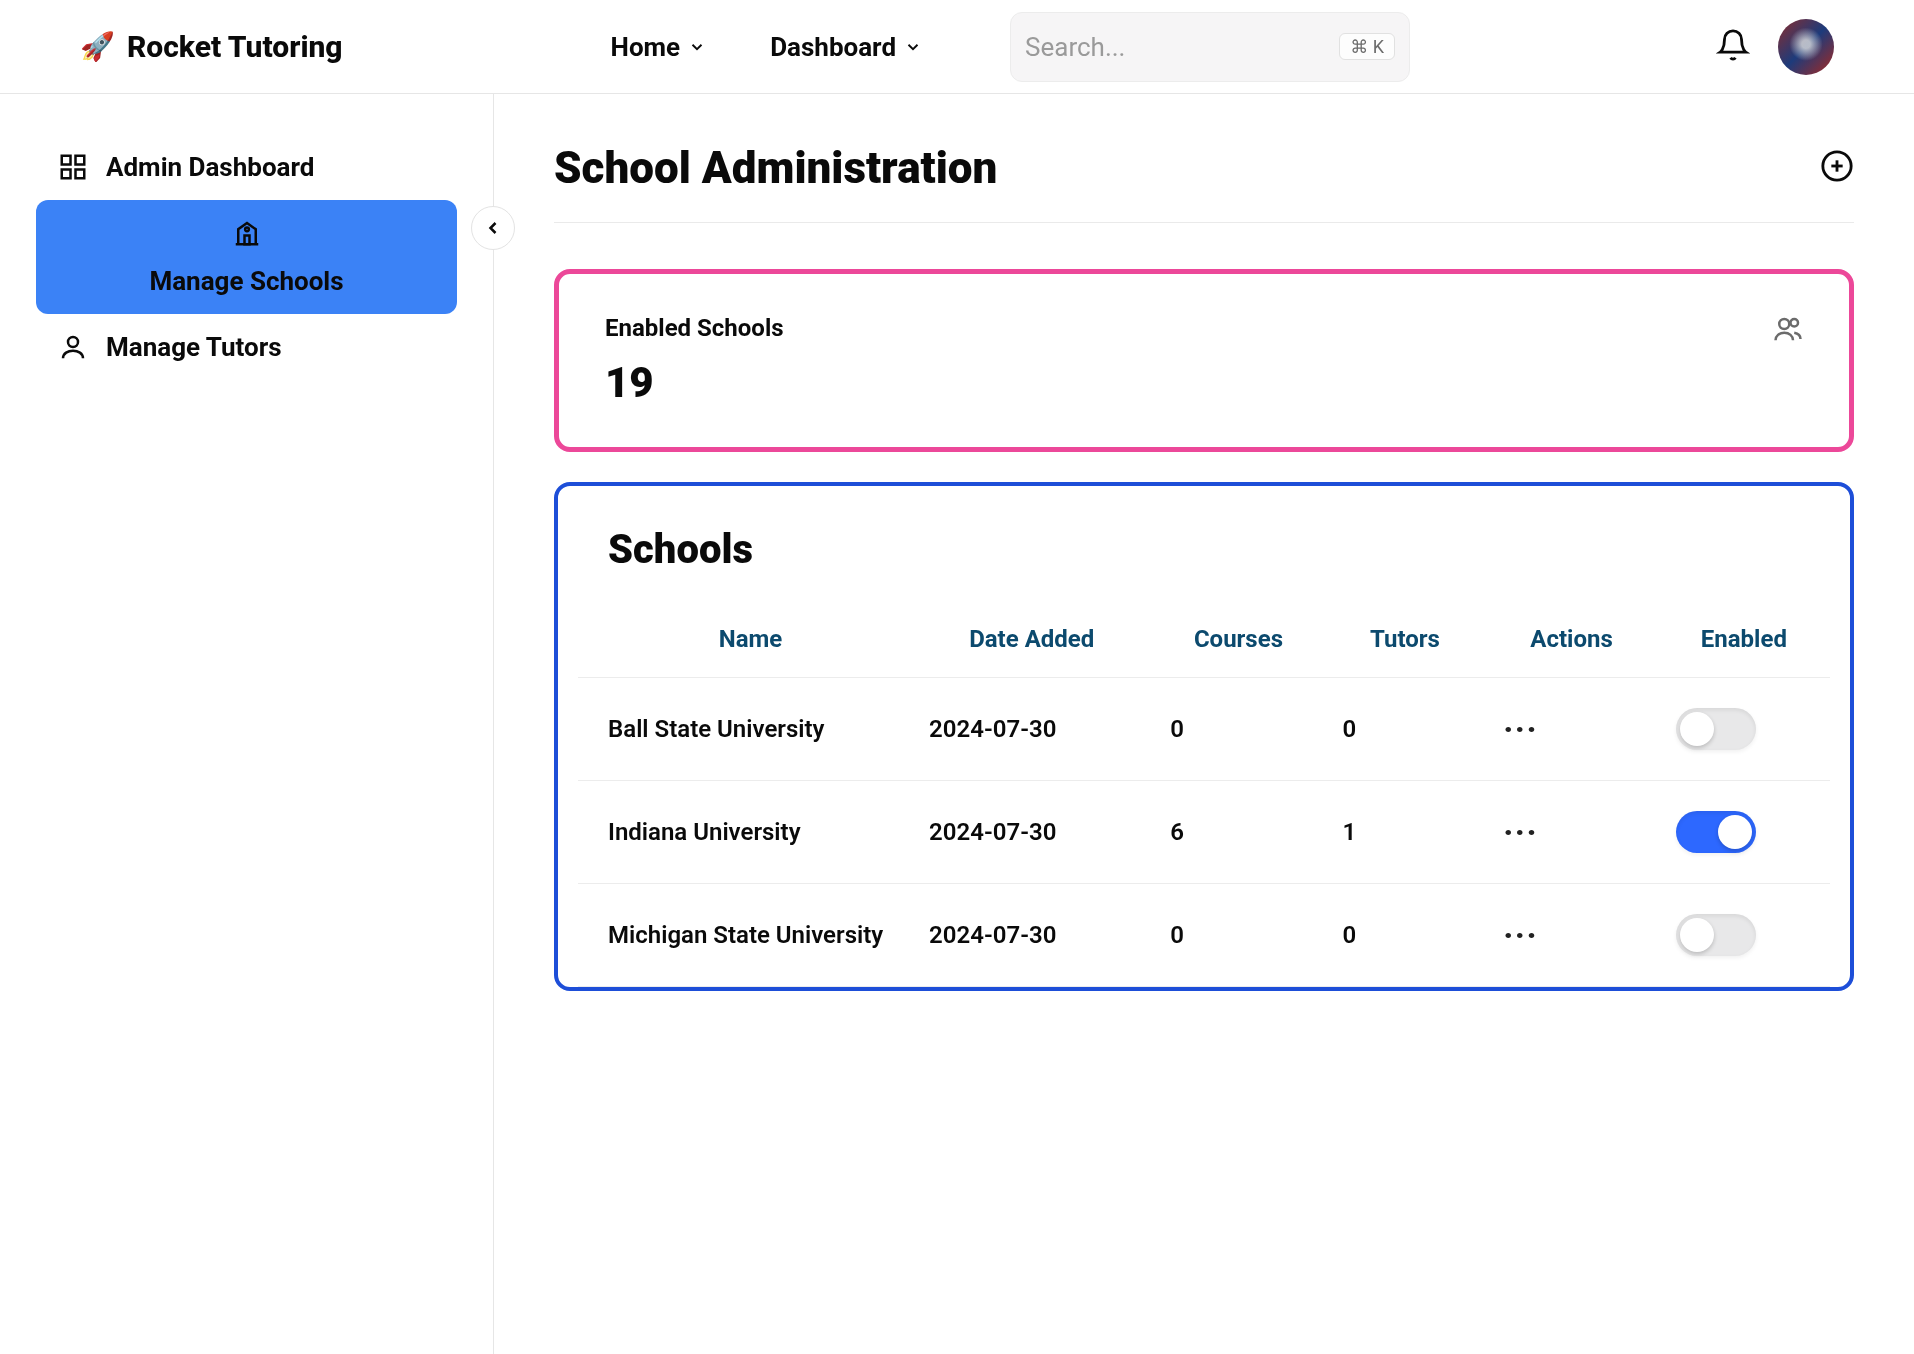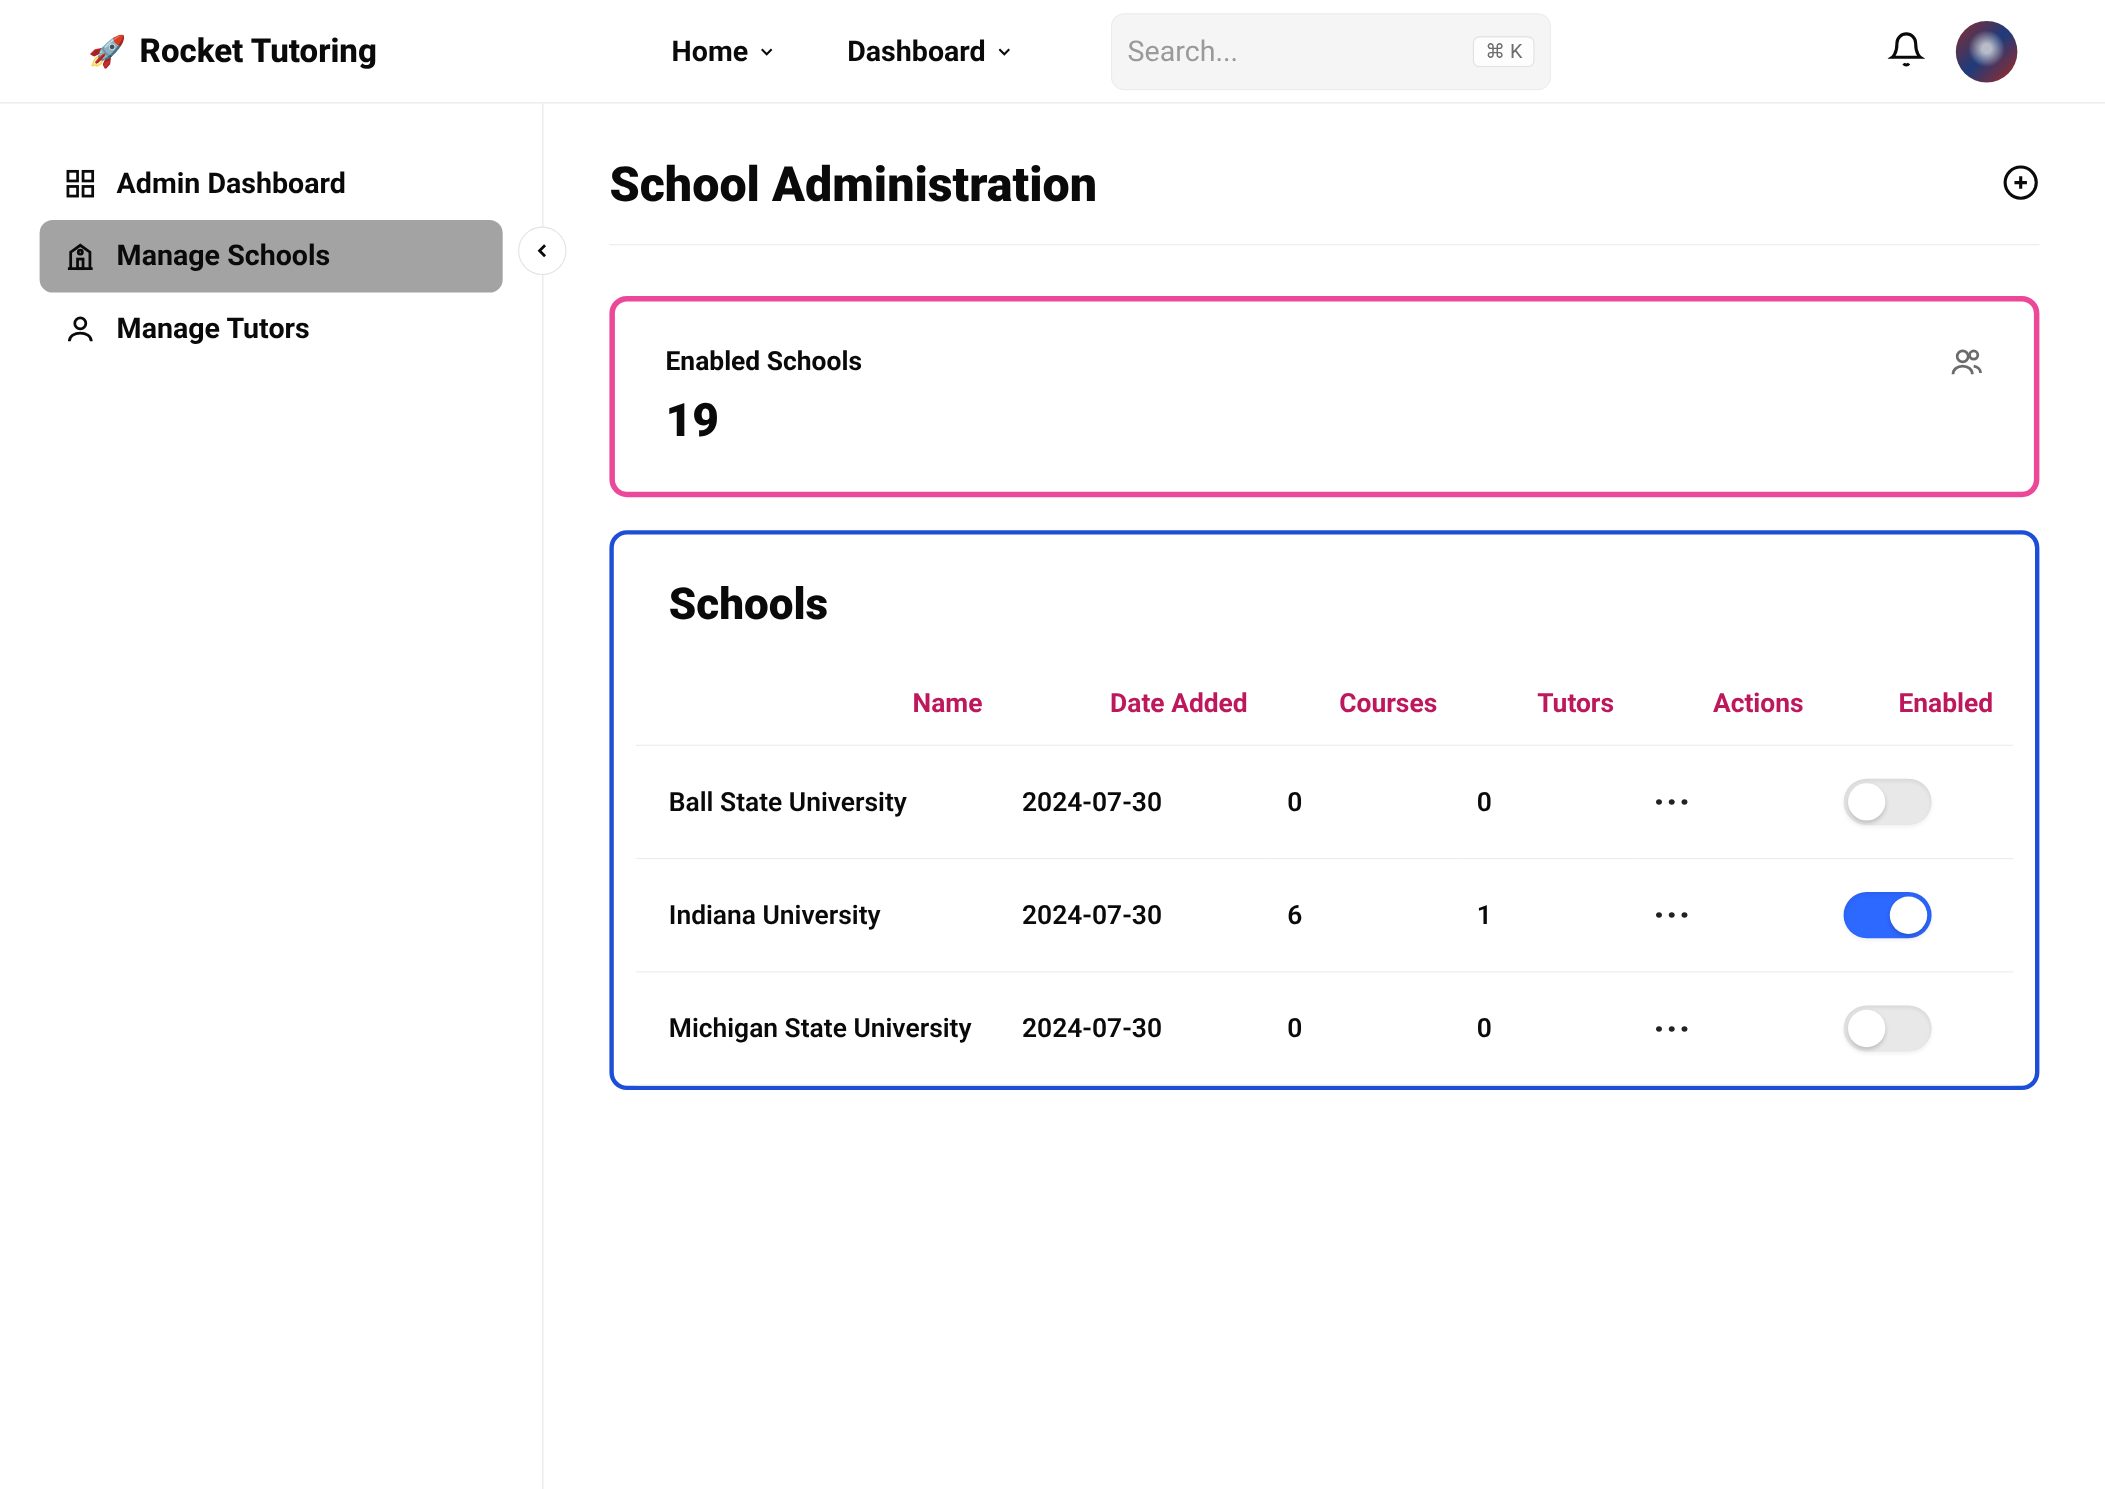--- a/index.html
+++ b/index.html
@@ -103,21 +103,22 @@
   display: flex;
   align-items: center;
   gap: 18px;
   font-size: 26px;
   font-weight: 700;
   padding: 18px 22px;
   border-radius: 12px;
   cursor: pointer;
 }
 .side-item.active {
-  background: #a3a3a3;
+  background: #3b82f6;
+  flex-direction: column;
 }
 .side-icon { width: 30px; height: 30px; flex-shrink:0; }
 .collapse-toggle {
   position: absolute;
   top: 112px;
   right: -22px;
   width: 44px;
   height: 44px;
   border-radius: 50%;
   background: #fff;
@@ -171,22 +172,22 @@
   font-size: 40px;
   font-weight: 900;
   padding-left: 30px;
   margin-bottom: 28px;
 }
 table {
   width: 100%;
   border-collapse: collapse;
 }
 th {
-  text-align: right;
-  color: #be185d;
+  text-align: center;
+  color: #0c4a6e;
   font-weight: 700;
   font-size: 24px;
   padding: 24px 18px;
   border-bottom: 1px solid #ececec;
 }
 td {
   font-size: 24px;
   font-weight: 600;
   padding: 30px 18px;
   border-bottom: 1px solid #ececec;

